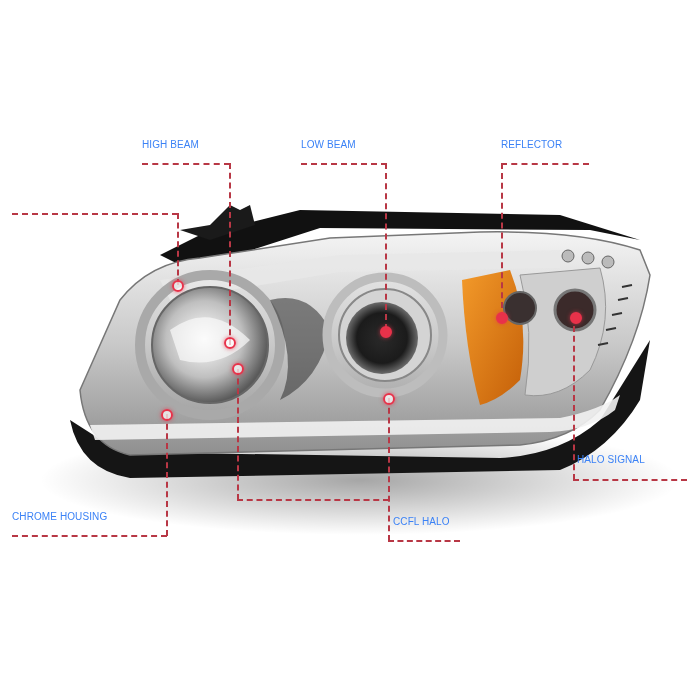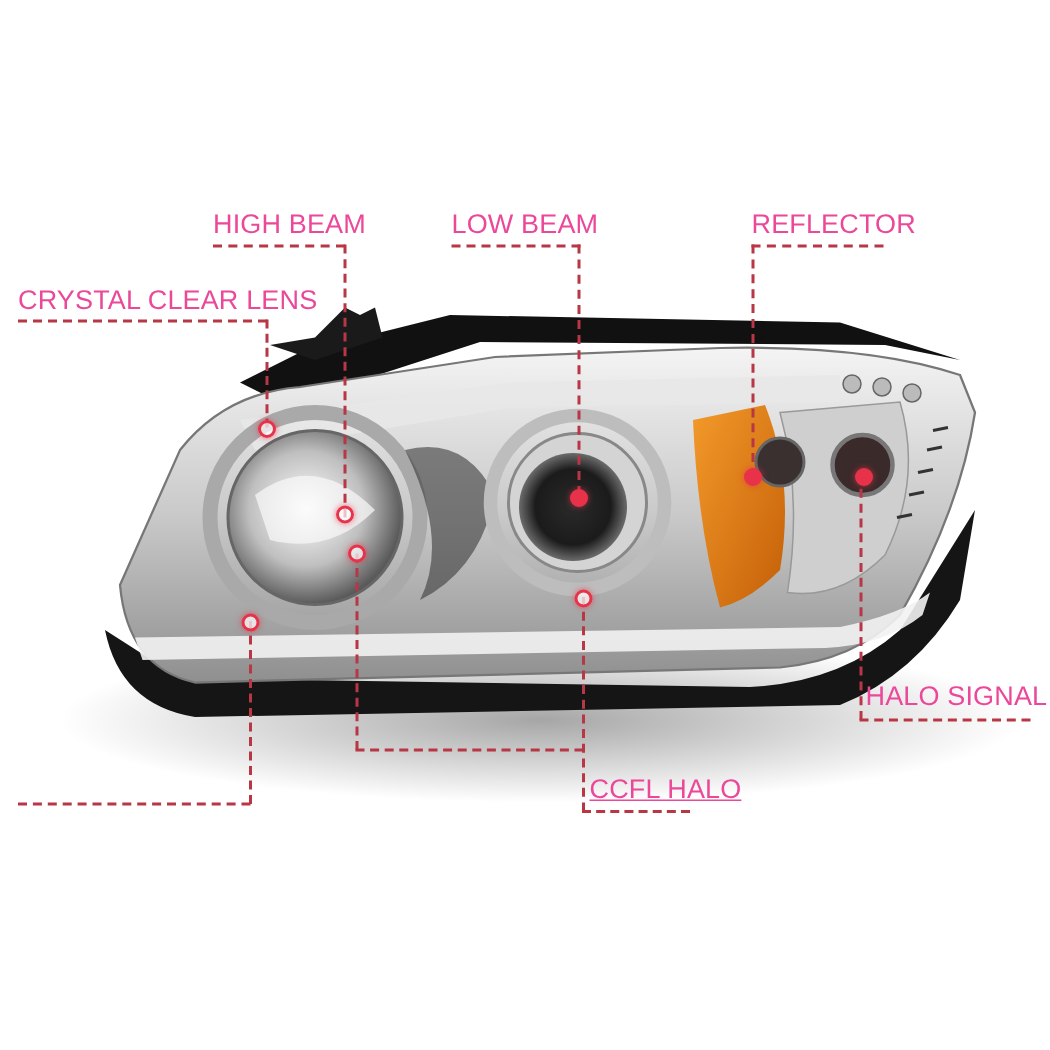--- a/index.html
+++ b/index.html
@@ -1,17 +1,17 @@
 <!DOCTYPE html>
 <html><head>
 <meta charset="utf-8">
 <style>
   html, body { margin:0; padding:0; background:#ffffff; }
   .stage { position:relative; width:700px; height:700px; overflow:hidden; background:#fff; font-family:"Liberation Sans", sans-serif; }
-  .label { position:absolute; font-size:18px; color:#ec4899; letter-spacing:0.1px; white-space:nowrap; font-family:"Liberation Sans", sans-serif; }
+  .label { position:absolute; font-size:10px; color:#3b82f6; letter-spacing:0.1px; white-space:nowrap; font-family:"Liberation Sans", sans-serif; }
   .dash-h { position:absolute; height:0; border-top:2px dashed #b83745; }
   .dash-v { position:absolute; width:0; border-left:2px dashed #b83745; }
   .dot { position:absolute; width:8px; height:8px; border-radius:50%; border:2px solid #e8324a; background:rgba(255,255,255,0.7); box-shadow:0 0 4px rgba(232,50,74,0.7); transform:translate(-6px,-6px); }
   .dot.solid { background:#e8324a; }
   svg.lamp { position:absolute; left:0; top:0; }
 </style>
 </head>
 <body>
 
 <div class="stage">
@@ -111,18 +111,18 @@
   <div class="dot" style="left:178px; top:286px;"></div>
   <div class="dot" style="left:230px; top:343px;"></div>
   <div class="dot solid" style="left:386px; top:332px;"></div>
   <div class="dot solid" style="left:502px; top:318px;"></div>
   <div class="dot solid" style="left:576px; top:318px;"></div>
   <div class="dot" style="left:167px; top:415px;"></div>
   <div class="dot" style="left:238px; top:369px;"></div>
   <div class="dot" style="left:389px; top:399px;"></div>
 
   <div class="label" style="left:142px; top:139px;">HIGH BEAM</div>
-  <div class="label" style="left:12px; top:190px;">CRYSTAL CLEAR LENS</div>
   <div class="label" style="left:301px; top:139px;text-align:center;">LOW BEAM</div>
   <div class="label" style="left:501px; top:139px;">REFLECTOR</div>
   <div class="label" style="left:577px; top:454px;">HALO SIGNAL</div>
-  <div class="label" style="left:393px; top:516px;text-decoration:underline;">CCFL HALO</div>
+  <div class="label" style="left:12px; top:511px;">CHROME HOUSING</div>
+  <div class="label" style="left:393px; top:516px;">CCFL HALO</div>
 </div>
 
 </body></html>

